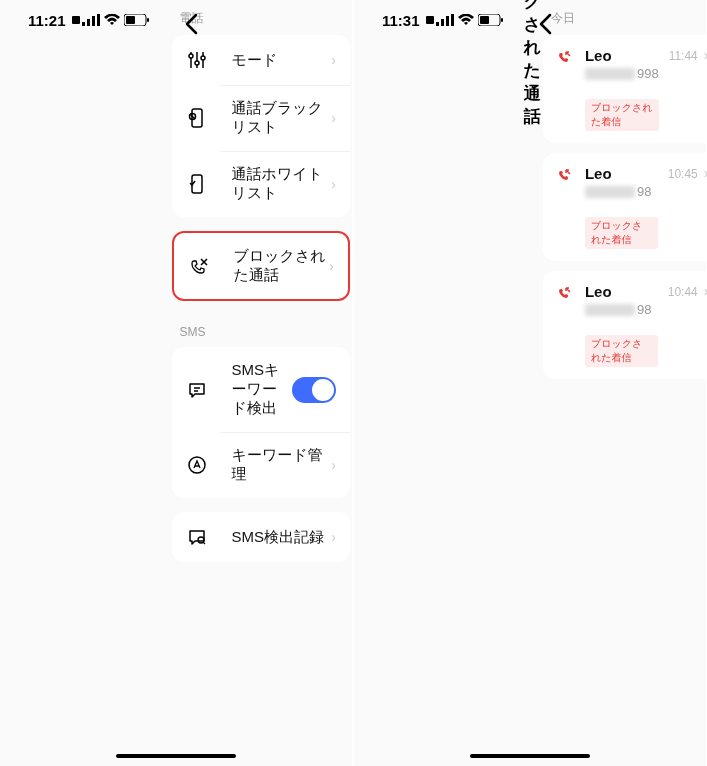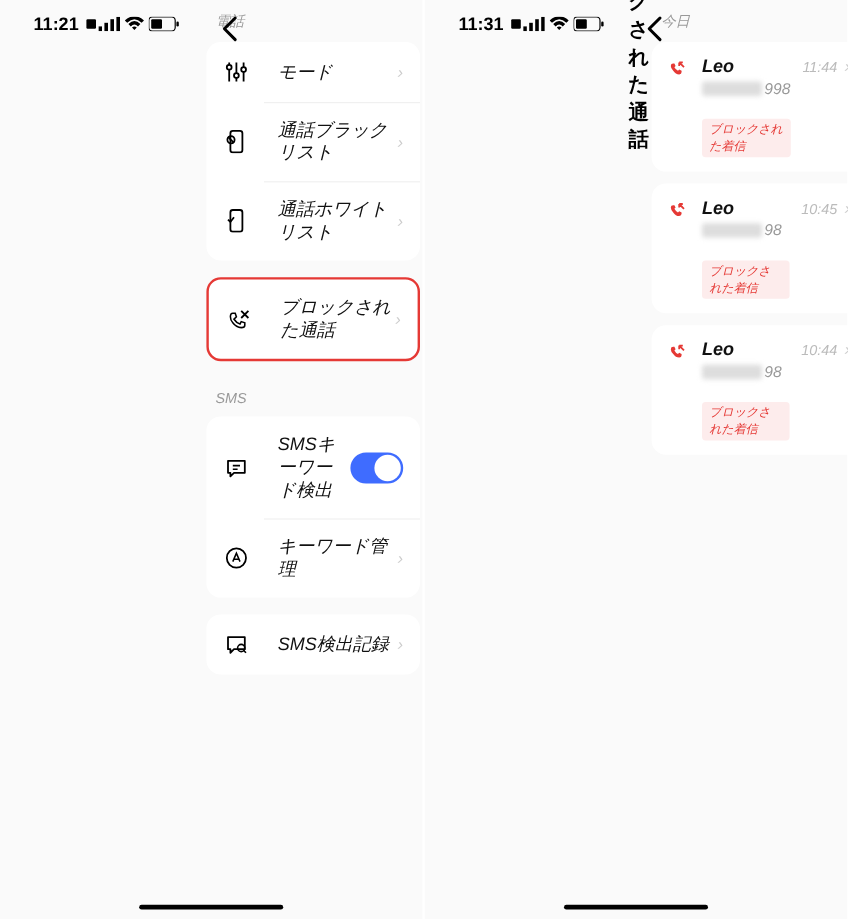--- a/index.html
+++ b/index.html
@@ -4,21 +4,21 @@
 <style>
 * { box-sizing: border-box; margin: 0; padding: 0; font-family: -apple-system, "Hiragino Sans", sans-serif; }
 body { background: #fff; display: flex; gap: 2px; width: 707px; height: 766px; }
 .phone { width: 352px; height: 766px; background: #fafafa; display: flex; flex-direction: row; position: relative; }
 .statusbar { height: 40px; display: flex; justify-content: space-between; align-items: center; padding: 0 20px 0 28px; font-weight: 600; font-size: 15px; color: #000; }
 .sb-left { display: flex; align-items: center; gap: 4px; }
 .sb-right { display: flex; align-items: center; gap: 4px; }
 .header { height: 48px; display: flex; align-items: center; position: relative; }
 .back { position: absolute; left: 14px; font-size: 22px; color: #000; font-weight: 300; }
 .title { width: 100%; text-align: center; font-size: 17px; font-weight: 600; color: #000; }
-.content { padding: 0 2px; font-style: italic; }
+.content { padding: 0 2px; }
 .section-label { font-size: 12px; color: #999; padding: 10px 8px 8px; }
 .card { background: #fff; border-radius: 12px; overflow: hidden; margin-bottom: 14px; }
 .row { display: flex; align-items: center; padding: 14px 14px; min-height: 46px; position: relative; }
 .row + .row::before { content: ""; position: absolute; top: 0; left: 48px; right: 0; height: 1px; background: #f0f0f0; }
 .row-icon { width: 22px; height: 22px; display: flex; align-items: center; justify-content: center; margin-right: 12px; flex-shrink: 0; }
 .row-label { font-size: 15px; color: #111; flex: 1; margin-left: 12px; }
 .row-value { font-size: 13px; color: #bbb; margin-right: 6px; }
 .chevron { color: #ccc; font-size: 14px; }
 .highlight { border: 2px solid #e53935; border-radius: 12px; }
 .toggle { width: 44px; height: 26px; background: #3f6cff; border-radius: 13px; position: relative; }

